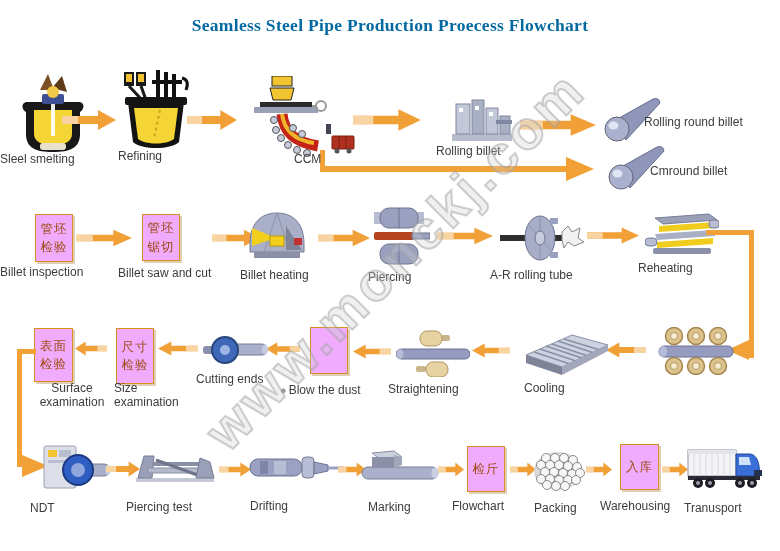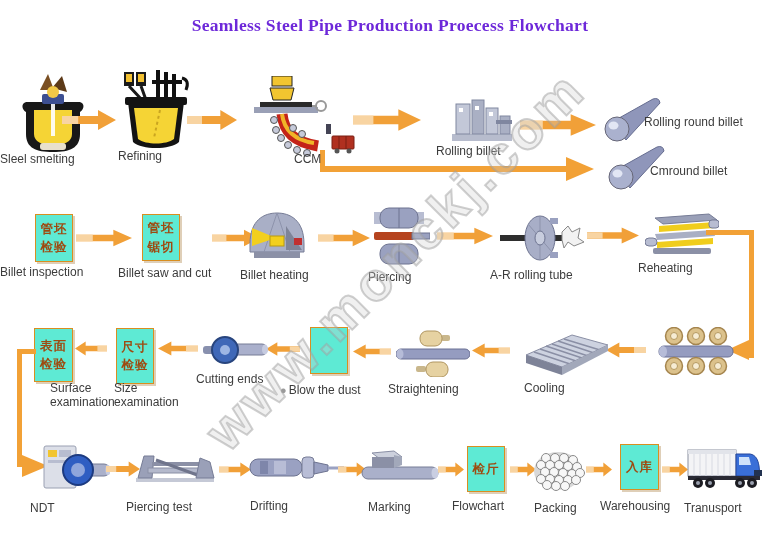--- a/index.html
+++ b/index.html
@@ -1,24 +1,24 @@
 <!DOCTYPE html>
 <html><head>
 <meta charset="utf-8">
 <style>
   *{margin:0;padding:0;box-sizing:border-box}
   html,body{background:#fff}
   .stage{position:relative;width:780px;height:551px;background:#ffffff;overflow:hidden;margin:0 auto;
          font-family:"Liberation Sans","DejaVu Sans",sans-serif}
   .title{position:absolute;top:15px;left:0;width:100%;text-align:center;
          font-family:"Liberation Serif","DejaVu Serif",serif;font-weight:700;font-size:17.5px;
-         color:#6d28d9;letter-spacing:.3px}
+         color:#0369a1;letter-spacing:.3px}
   .lb{position:absolute;font-size:12px;color:#3c3c3c;text-align:left;line-height:1.15;white-space:pre-line}
-  .obox{position:absolute;background:#5eead4;border:1px solid #d98e20;
-        box-shadow:2px 2px 0 rgba(150,95,20,.30);color:#9e4a10;font-weight:700;font-size:12.5px;
+  .obox{position:absolute;background:#f0abfc;border:1px solid #d98e20;
+        box-shadow:2px 2px 0 rgba(150,95,20,.30);color:#9e4a10;font-weight:400;font-size:12.5px;
         letter-spacing:1px;line-height:1.45;display:flex;align-items:center;justify-content:center;
         text-align:center;white-space:pre-line;font-family:"DejaVu Sans",sans-serif}
   .ic{position:absolute}
   .ar{position:absolute}
   .ln{position:absolute;background:#f2a136}
   .tri{position:absolute;width:0;height:0;border-style:solid;border-color:transparent}
   .blt{color:#9a9a9a;margin-right:2px;font-size:11px}
   .wm{position:absolute;left:95px;top:225px;width:600px;height:70px;line-height:70px;text-align:center;
       transform:rotate(-45deg);font-weight:700;font-size:54px;letter-spacing:4px;
       color:rgba(205,205,205,.30);-webkit-text-stroke:2px rgba(160,160,160,.50);
@@ -303,21 +303,21 @@
   <div class="lb" style="left:110px;top:382px;width:80px;text-align:left;padding-left:4px">Size
 examination</div>
 
   <svg class="ar" style="left:75px;top:340px;width:32px;height:17px" viewBox="0 0 60 24" preserveAspectRatio="none">
     <polygon points="60,8 20,8 20,2 0,12 20,22 20,16 60,16" fill="#f1a038"></polygon>
       <polygon points="42,8 60,8 60,16 42,16" fill="#f8d4a2"></polygon>
   </svg>
 
   <div class="obox" style="left:34px;top:328px;width:39px;height:54px">表面
 检验</div>
-  <div class="lb" style="left:46px;top:382px;width:84px;text-align:left;padding-left:4px">Surface
+  <div class="lb" style="left:28px;top:382px;width:84px;text-align:center;padding-left:4px">Surface
 examination</div>
 
   <div class="ln" style="left:17px;top:349px;width:19px;height:5px"></div>
   <div class="ln" style="left:17px;top:349px;width:5px;height:118px"></div>
   <div class="tri" style="left:22px;top:455px;border-width:11px 0 11px 26px;border-left-color:#f2a136"></div>
 
   <svg class="ic" style="left:42px;top:444px;width:68px;height:46px" viewBox="0 0 68 46">
     <rect x="2" y="2" width="32" height="42" rx="2" fill="#dcdfe8" stroke="#9aa0b2"></rect>
     <rect x="6" y="6" width="9" height="7" fill="#f2c530"></rect>
       <rect x="17" y="6" width="12" height="7" fill="#b8bdd0"></rect>

